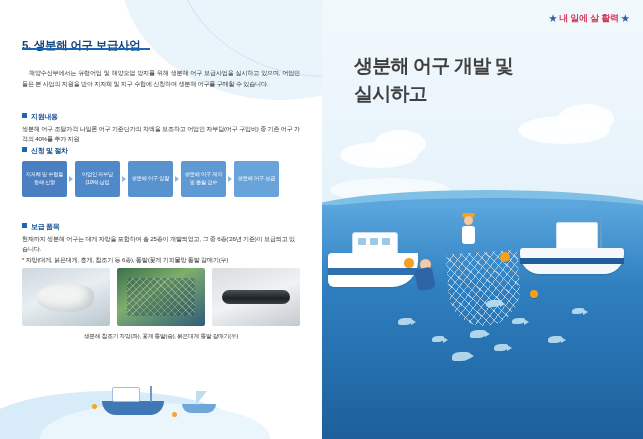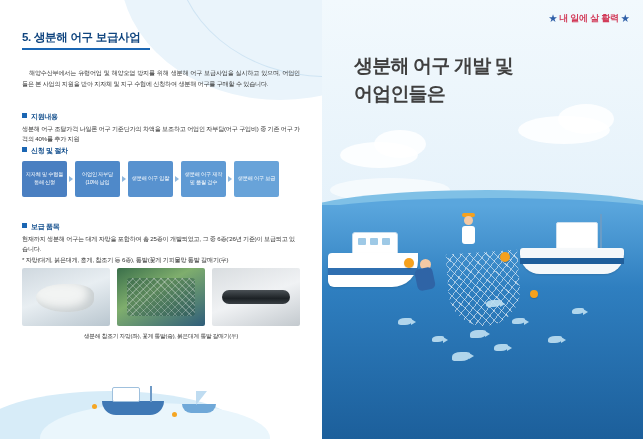--- a/index.html
+++ b/index.html
@@ -38,21 +38,21 @@
     position: absolute;
     left: 175px; top: -175px;
     width: 300px; height: 250px;
     border-radius: 50%;
     border: 1px solid #cfe4f3;
     background: transparent;
   }
 
   .sec-title {
     position: absolute;
-    left: 22px; top: 30px;
+    left: 22px; top: 38px;
     font-size: 11.5px;
     font-weight: bold;
     color: #10457f;
     letter-spacing: -0.3px;
   }
   .sec-title-underline {
     position: absolute;
     left: 22px; top: 48px;
     width: 128px; height: 2px;
     background: #1b66b3;
@@ -513,21 +513,21 @@
     <div class="rp-sea"></div>
 
     <div class="kr-slogan">
       <span class="star">★</span>
       <span>내 일에 살 활력</span>
       <span class="star">★</span>
     </div>
 
     <div class="rp-title">
       <div>생분해 어구 개발 및</div>
-      <div>어업인들은</div>
+      <div>실시하고</div>
     </div>
 
   </div>
 
   <div class="big-boat-cabin"></div>
   <div class="big-boat-win" style="left:358px;"></div>
   <div class="big-boat-win" style="left:370px;"></div>
   <div class="big-boat-win" style="left:382px;"></div>
   <div class="big-boat-hull"></div>
   <div class="big-boat-stripe"></div>

